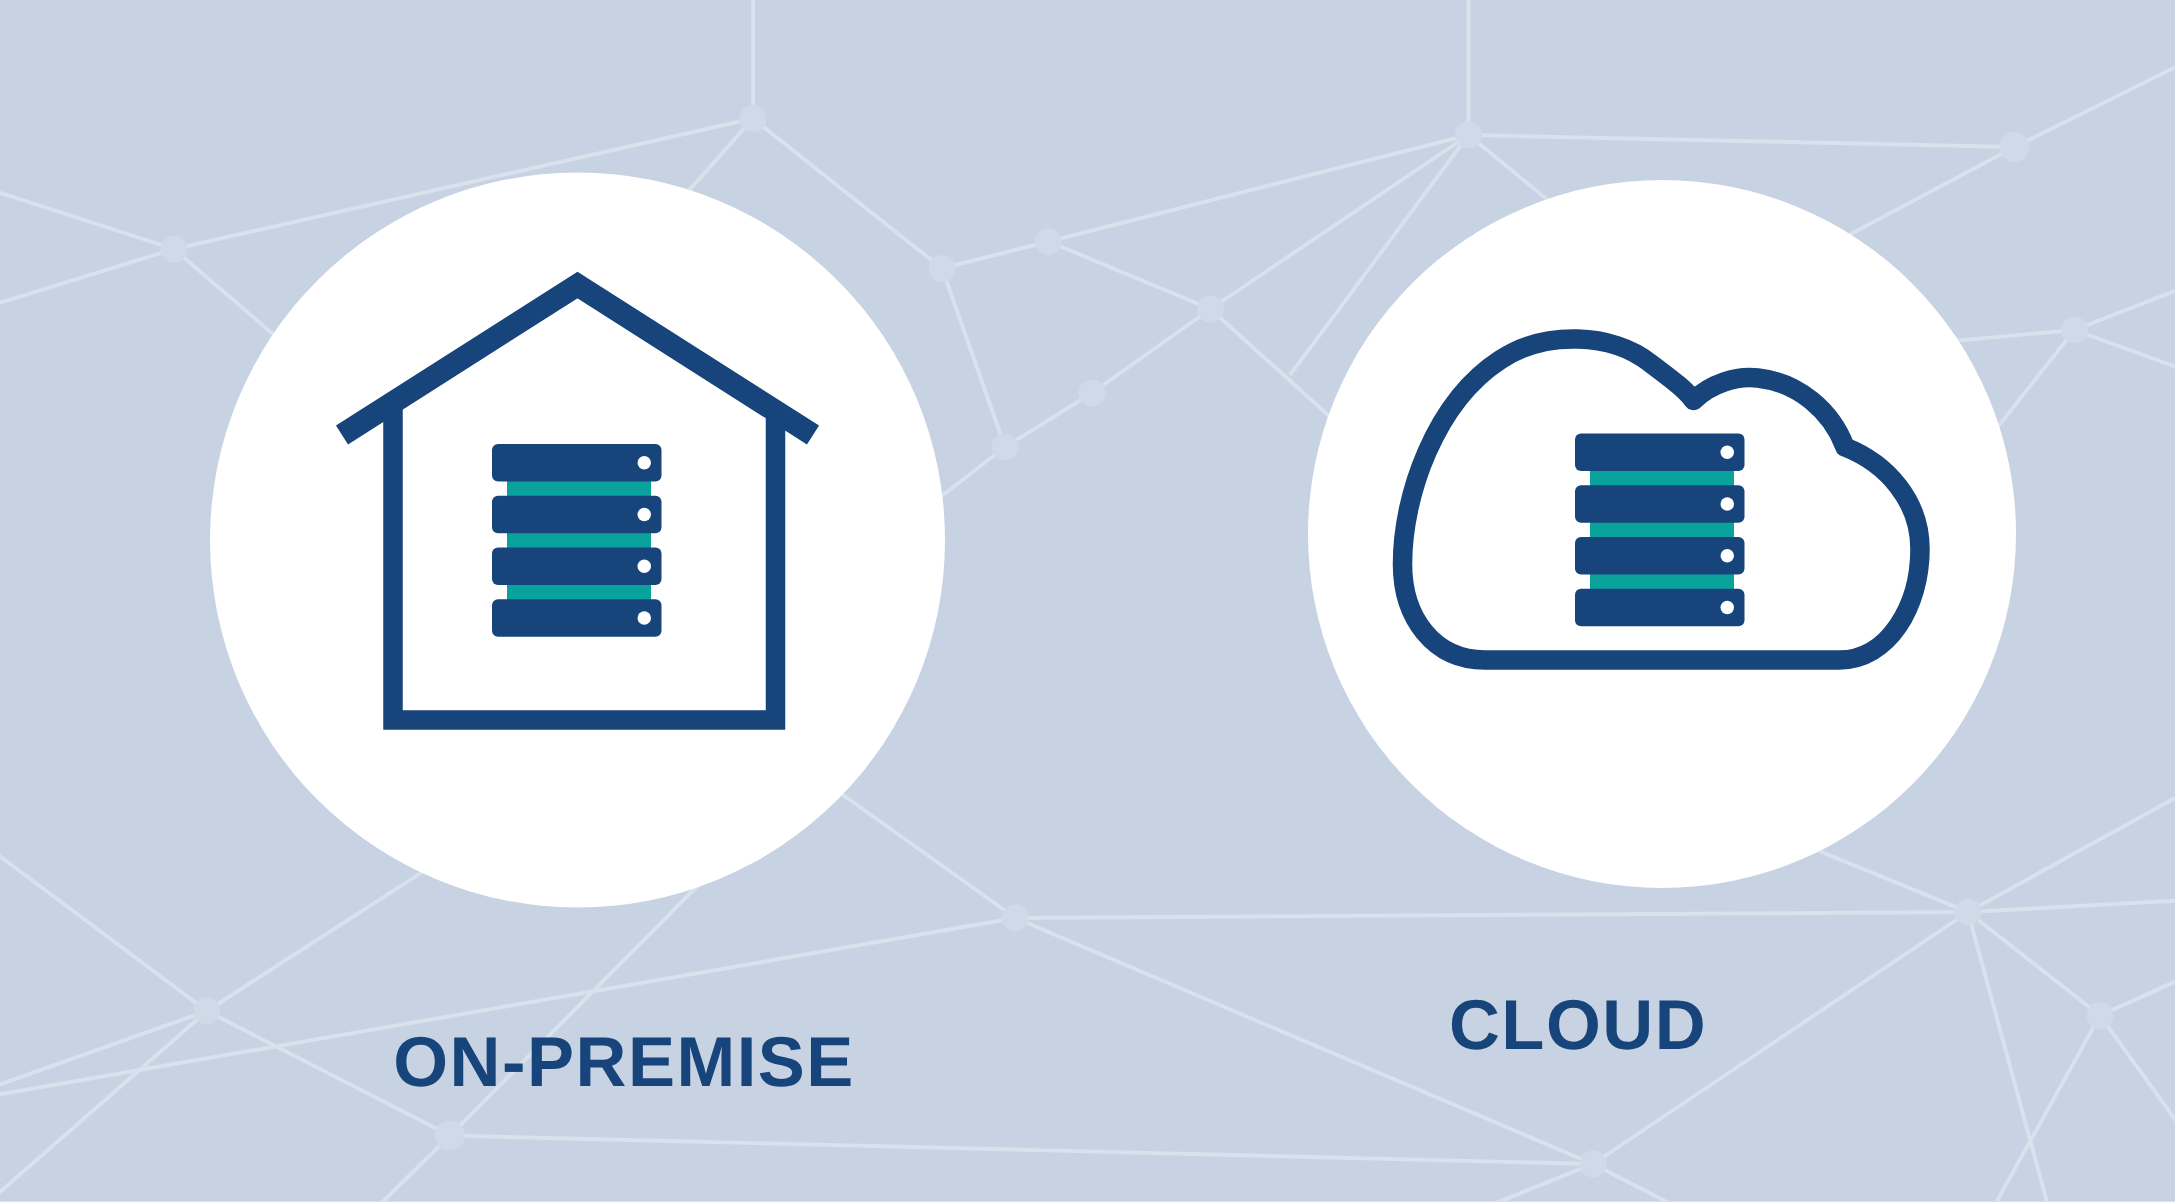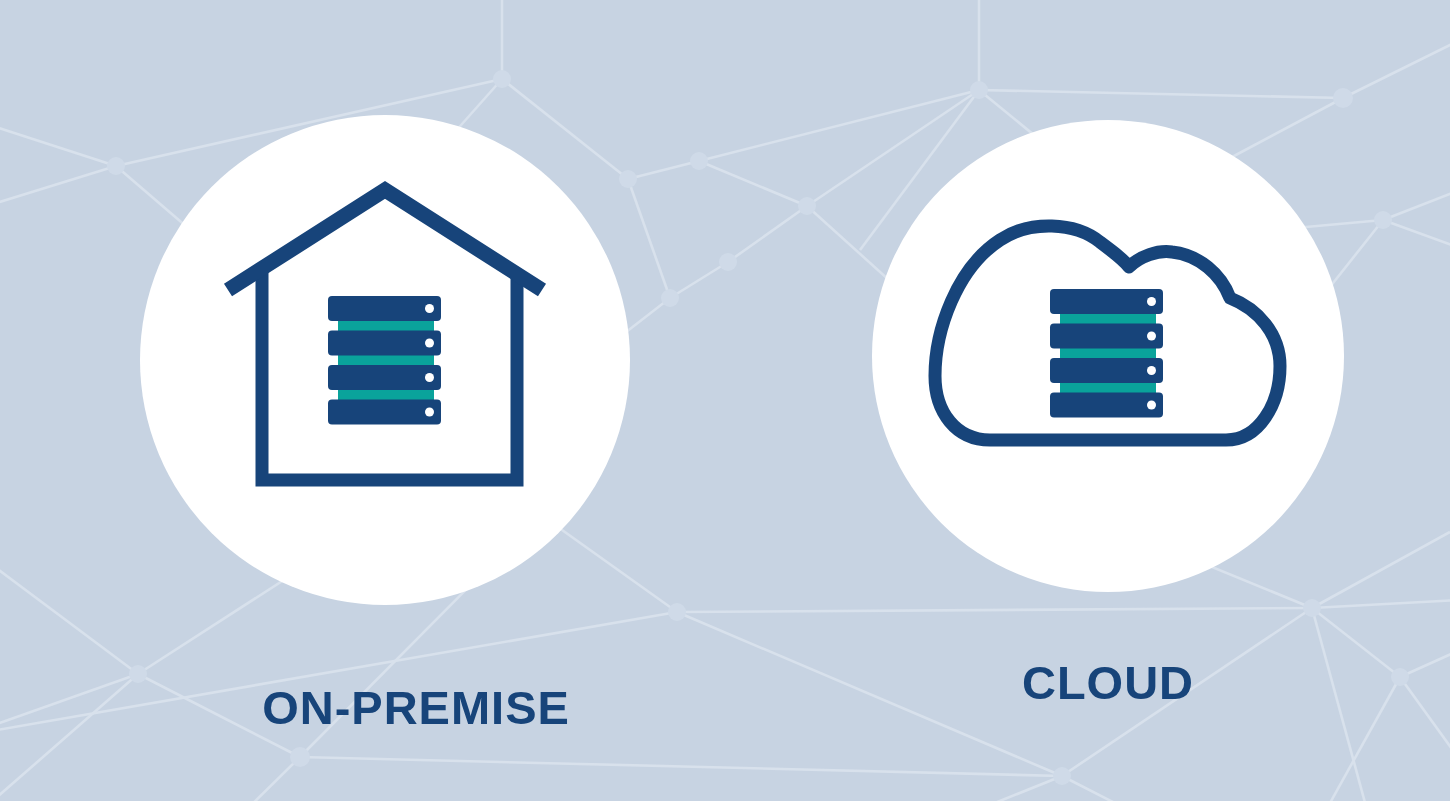--- a/index.html
+++ b/index.html
@@ -177,15 +177,15 @@
       <rect class="slab" x="1050" y="358" width="113" height="25" rx="4"></rect>
       <rect class="slab" x="1050" y="392.5" width="113" height="25" rx="4"></rect>
       <circle class="led" cx="1151.5" cy="301.5" r="4.5"></circle>
       <circle class="led" cx="1151.5" cy="336" r="4.5"></circle>
       <circle class="led" cx="1151.5" cy="370.5" r="4.5"></circle>
       <circle class="led" cx="1151.5" cy="405" r="4.5"></circle>
     </g>
   </svg>
 
   <div class="caption" style="left:388px; top:684px;margin-left:28px;">ON-PREMISE</div>
-  <div class="caption" style="left:1108px; top:659px;">CLOUD</div>
+  <div class="caption" style="left:1052px; top:659px;">CLOUD</div>
 
 </div>
 
 </body></html>

